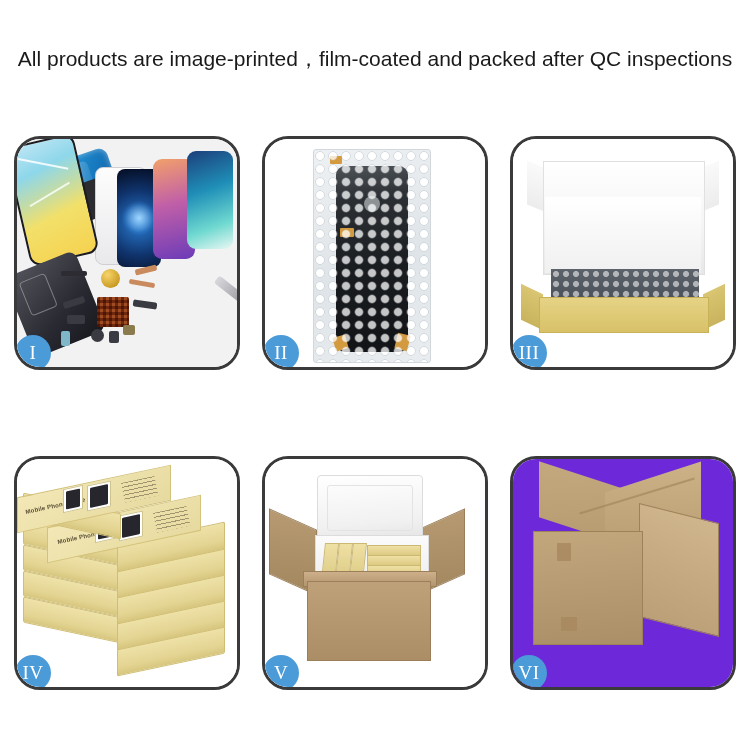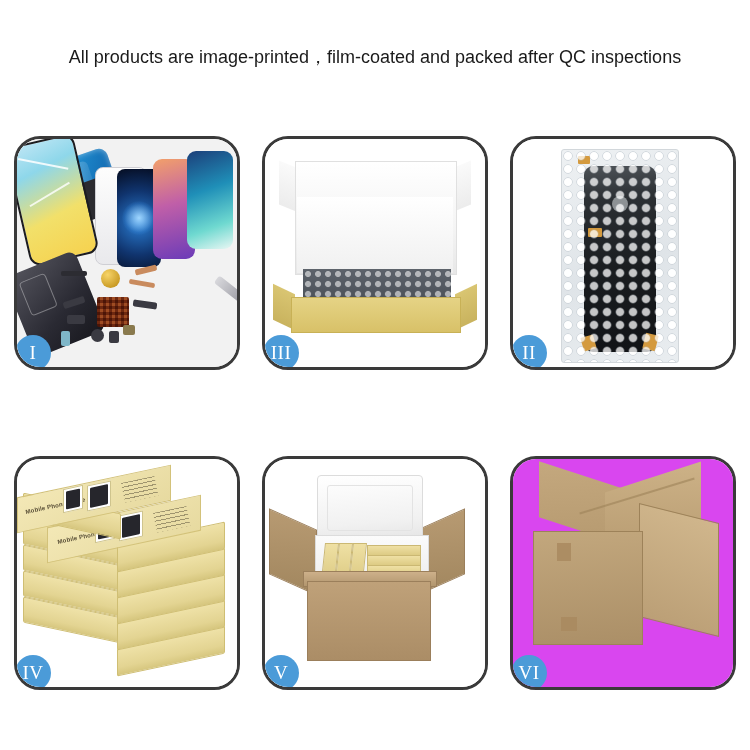--- a/index.html
+++ b/index.html
@@ -16,21 +16,21 @@
   .title{
     font-size:40px;
     letter-spacing:1.2px;
     font-weight:400;
     color:#111;
     line-height:1.05;
     white-space:nowrap;
   }
   .subtitle{
     margin-top:9px;
-    font-size:18px;
+    font-size:21px;
     color:#1a1a1a;
     font-weight:400;
     white-space:nowrap;
   }
 
   
   .grid{
     position:absolute;
     left:14px;top:136px;
     width:722px;
@@ -284,21 +284,21 @@
     background:linear-gradient(180deg,#fbfbfb,#ededed);
     border:1px solid #dcdcdc;
   }
   .ybox{
     position:absolute;
     background:linear-gradient(180deg,#efe0a4,#ddcb84);
     border:1px solid #cbb873;
   }
 
   
-  .p6{background:#d946ef;text-decoration:underline;}
+  .p6{background:#6d28d9;text-decoration:underline;}
   .c6-top{
     position:absolute;left:26px;top:26px;width:146px;height:56px;
     background:linear-gradient(160deg,#c4a87e,#b2966c);
     transform:skewY(18deg);
   }
   .c6-top2{
     position:absolute;left:92px;top:18px;width:96px;height:60px;
     background:linear-gradient(200deg,#cdb287,#b89c72);
     transform:skewY(-18deg);
   }
@@ -352,44 +352,44 @@
         <div class="smd" style="left:116px;top:162px;width:24px;height:7px;transform:rotate(8deg);"></div>
         <div class="smd" style="left:74px;top:190px;width:13px;height:13px;border-radius:50%;"></div>
         <div class="smd" style="left:92px;top:192px;width:10px;height:12px;"></div>
         <div class="smd" style="left:44px;top:192px;width:9px;height:15px;background:#7fb7c9;"></div>
         <div class="smd" style="left:106px;top:186px;width:12px;height:10px;background:#8a7a4e;"></div>
         <div class="badge">I</div>
       </div>
     </div>
 
     <div class="panel">
+      <div class="panel-inner p2">
+        <div class="bubble-bag">
+          <div class="screen-in"></div>
+          <div class="tape" style="left:16px;top:6px;width:12px;height:8px;"></div>
+          <div class="tape" style="left:26px;top:78px;width:14px;height:9px;"></div>
+          <div class="tape" style="left:20px;top:186px;width:13px;height:14px;transform:rotate(-16deg);"></div>
+          <div class="tape" style="left:82px;top:184px;width:13px;height:16px;transform:rotate(14deg);"></div>
+          <div class="bubble-overlay"></div>
+        </div>
+        <div class="badge">II</div>
+      </div>
+    </div>
+
+    <div class="panel">
       <div class="panel-inner p3">
         <div class="box3-lid-left"></div>
         <div class="box3-lid-right"></div>
         <div class="box3-lid"></div>
         <div class="box3-foam"></div>
         <div class="box3-bubble"></div>
         <div class="box3-side"></div>
         <div class="box3-side-r"></div>
         <div class="box3-front"></div>
         <div class="badge">III</div>
-      </div>
-    </div>
-
-    <div class="panel">
-      <div class="panel-inner p2">
-        <div class="bubble-bag">
-          <div class="screen-in"></div>
-          <div class="tape" style="left:16px;top:6px;width:12px;height:8px;"></div>
-          <div class="tape" style="left:26px;top:78px;width:14px;height:9px;"></div>
-          <div class="tape" style="left:20px;top:186px;width:13px;height:14px;transform:rotate(-16deg);"></div>
-          <div class="tape" style="left:82px;top:184px;width:13px;height:16px;transform:rotate(14deg);"></div>
-          <div class="bubble-overlay"></div>
-        </div>
-        <div class="badge">II</div>
       </div>
     </div>
 
     <div class="panel">
       <div class="panel-inner p4">
 
         <div class="stackbox" style="left:6px;top:148px;width:96px;height:24px;transform:skewY(12deg);"></div>
         <div class="stackbox" style="left:6px;top:122px;width:96px;height:24px;transform:skewY(12deg);"></div>
         <div class="stackbox" style="left:6px;top:96px;width:96px;height:24px;transform:skewY(12deg);"></div>
         <div class="stackbox" style="left:6px;top:70px;width:96px;height:24px;transform:skewY(12deg);"></div>

